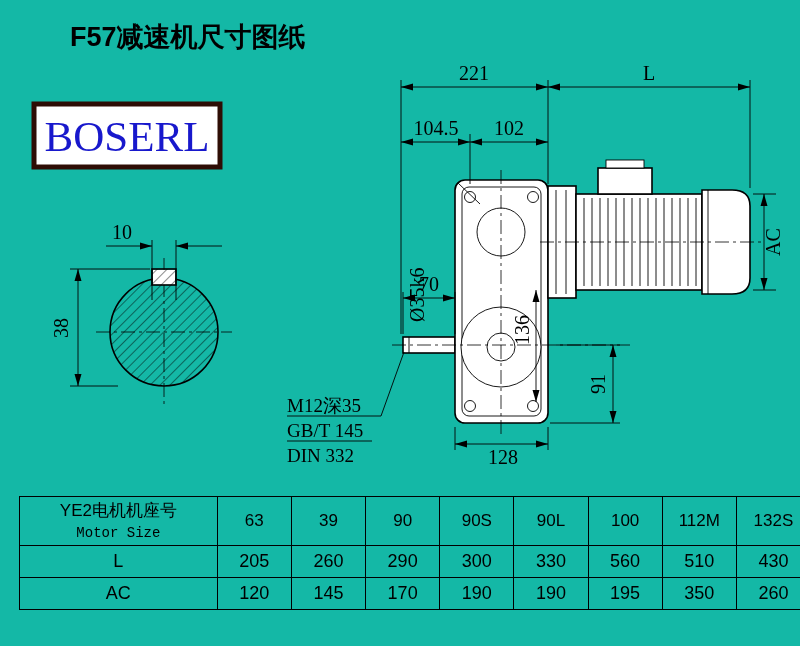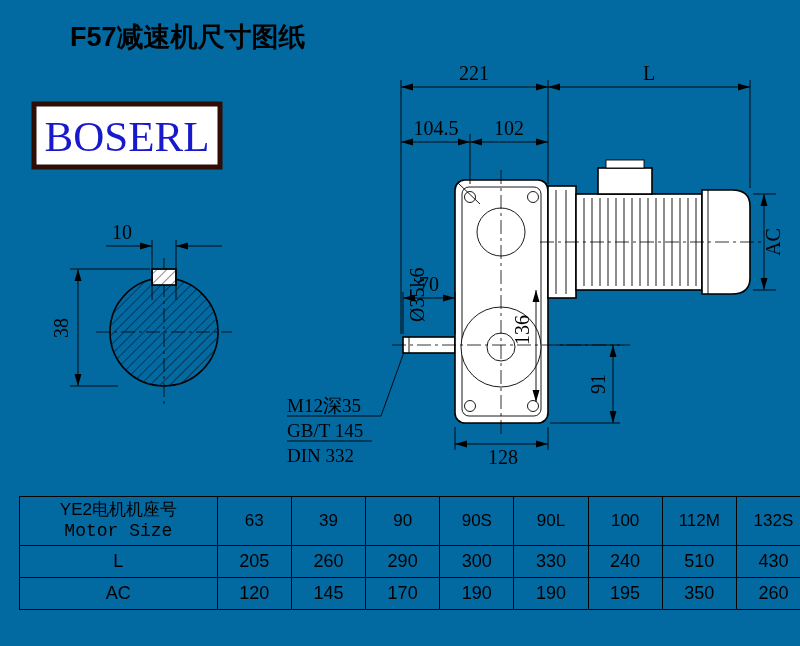--- a/index.html
+++ b/index.html
@@ -1,34 +1,34 @@
 <!DOCTYPE html>
 <html><head>
 <meta charset="utf-8">
 <style>
   html,body{margin:0;padding:0;background:#fff;}
   body{width:800px;height:646px;position:relative;font-family:"Liberation Sans",sans-serif;}
-  #stage{position:absolute;left:0;top:0;width:800px;height:646px;background:#0369a1;}
+  #stage{position:absolute;left:0;top:0;width:800px;height:646px;background:#14b8a6;}
   svg{position:absolute;left:0;top:0;}
   .olw{fill:#fff;stroke:#000;stroke-width:1.6;}
   .tn{fill:none;stroke:#000;stroke-width:0.9;}
   .tnw{fill:#fff;stroke:#000;stroke-width:0.9;}
   .dim{fill:none;stroke:#000;stroke-width:0.9;}
   .cl{fill:none;stroke:#000;stroke-width:0.8;stroke-dasharray:14 4 3 4;}
   .dt{font-family:"Liberation Serif",serif;font-size:20px;fill:#000;}
   .nt{font-family:"Liberation Serif",serif;font-size:19px;fill:#000;}
   .ttl{font-family:"Liberation Sans",sans-serif;font-size:27px;font-weight:bold;fill:#000;}
   .logo-text{font-family:"Liberation Serif",serif;font-size:43px;fill:#1818cc;}
   
   .table-wrap{position:absolute;left:4px;top:496px;width:792px;padding-left:15px;}
   table{width:100%;border-collapse:collapse;table-layout:fixed;}
   th,td{border:1px solid #000;text-align:center;vertical-align:middle;font-weight:normal;padding:0;}
   tr.hdr th{height:48px;font-size:17px;line-height:1.25;}
   tr.datarow td{height:31px;font-size:18px;}
-  .mono{font-family:"Liberation Mono",monospace;font-size:18px;}
+  .mono{font-family:"Liberation Mono",monospace;font-size:14px;}
 </style>
 </head>
 <body>
 
 <div id="stage">
 
 <svg width="800" height="494" viewBox="0 0 800 494">
   <defs>
     <marker id="arr" orient="auto-start-reverse" markerUnits="userSpaceOnUse" markerWidth="13" markerHeight="9" refX="12" refY="4.5">
       <path d="M12,4.5 L0,1 L0,8 Z" fill="#000"></path>
@@ -197,21 +197,21 @@
         <th>112M</th>
         <th>132S</th>
       </tr>
       <tr class="datarow">
         <td>L</td>
         <td>205</td>
         <td>260</td>
         <td>290</td>
         <td>300</td>
         <td>330</td>
-        <td>240</td>
+        <td>560</td>
         <td>510</td>
         <td>430</td>
       </tr>
       <tr class="datarow">
         <td>AC</td>
         <td>120</td>
         <td>145</td>
         <td>170</td>
         <td>190</td>
         <td>190</td>

